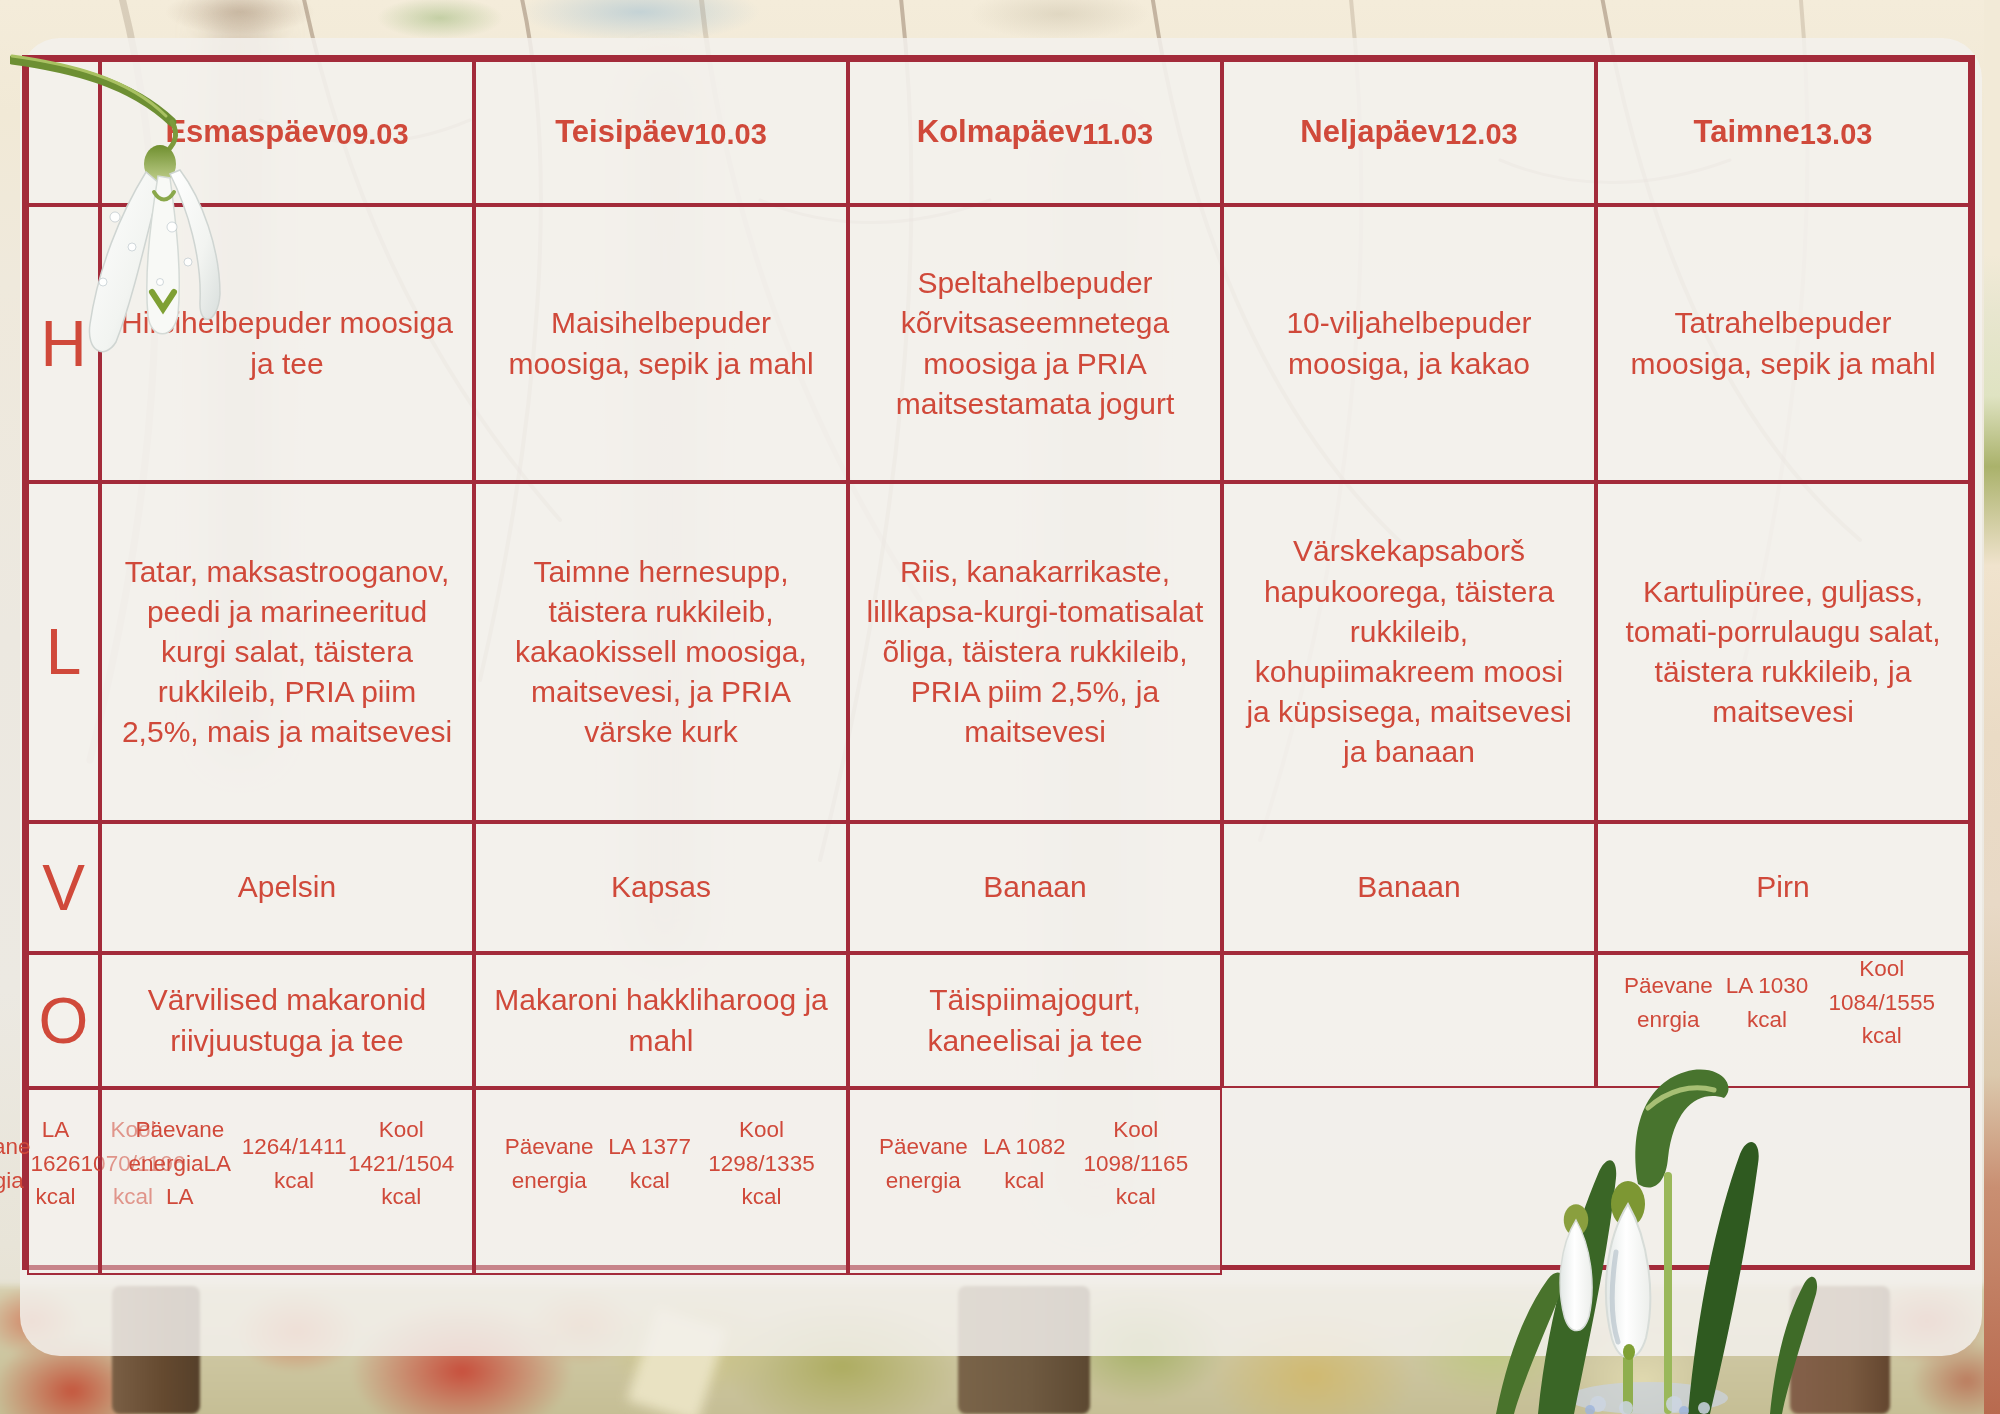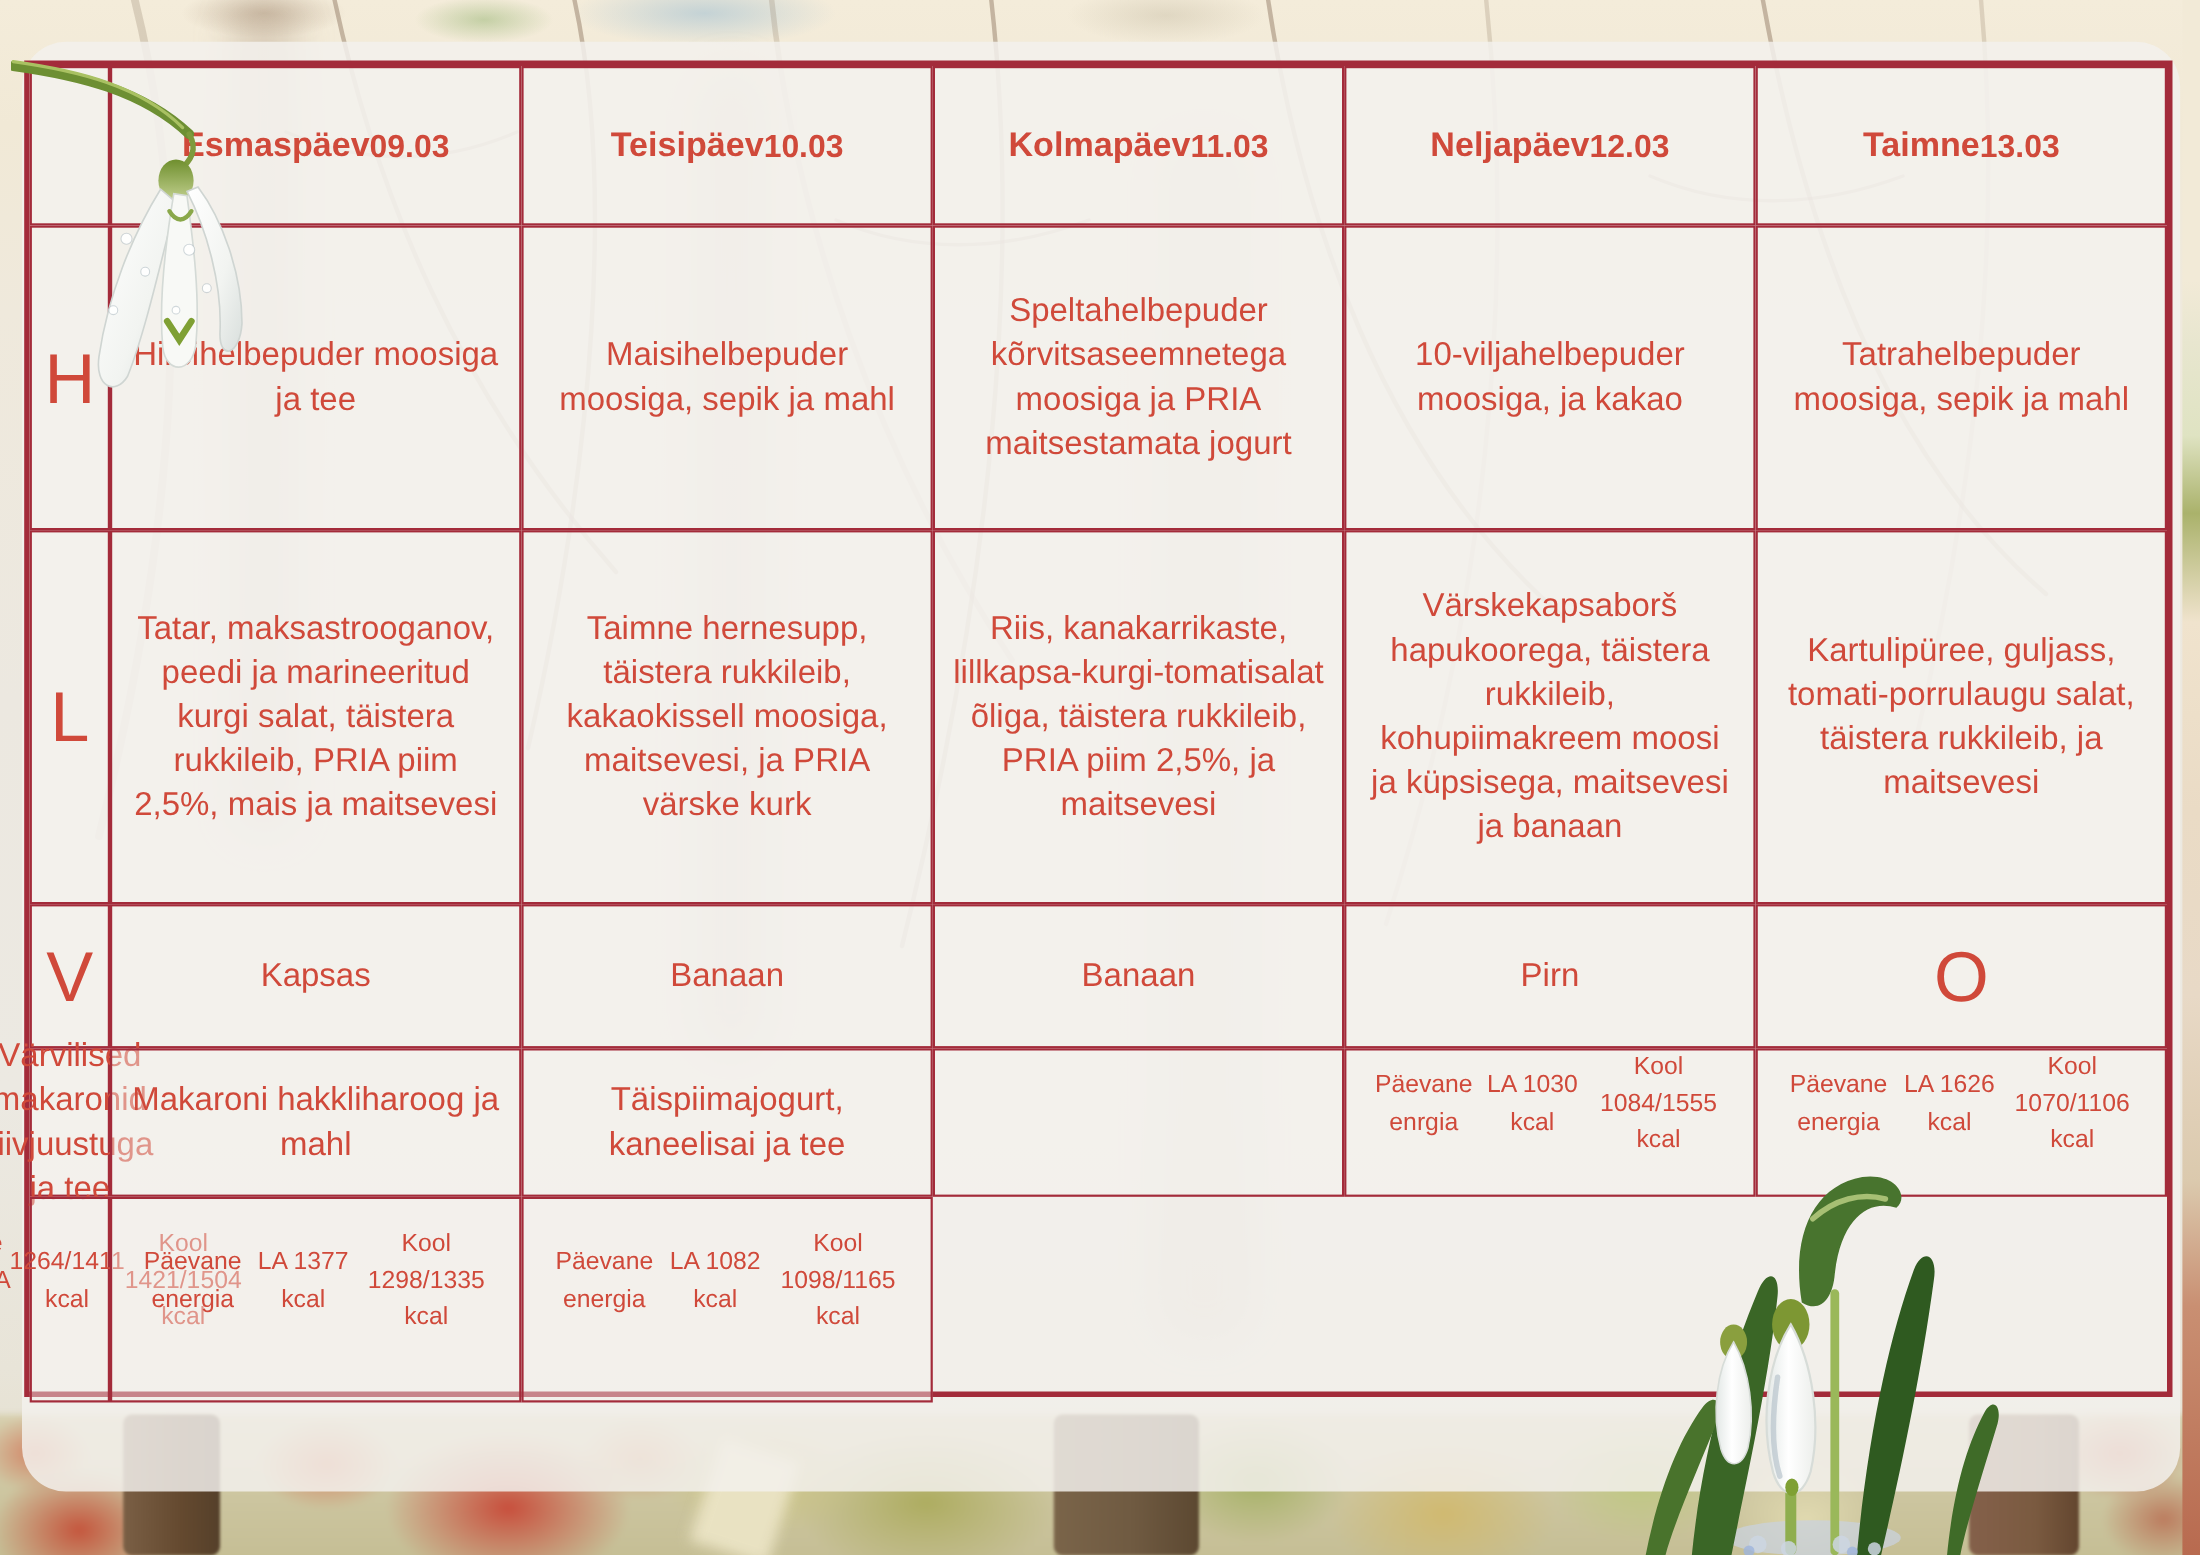--- a/index.html
+++ b/index.html
@@ -150,20 +150,21 @@
   <div class="cell menu-cell">Tatrahelbepuder moosiga, sepik ja mahl</div>
 
   <div class="cell label-cell">L</div>
   <div class="cell menu-cell">Tatar, maksastrooganov, peedi ja marineeritud kurgi salat, täistera rukkileib, PRIA piim 2,5%, mais ja maitsevesi</div>
   <div class="cell menu-cell">Taimne hernesupp, täistera rukkileib, kakaokissell moosiga, maitsevesi, ja PRIA värske kurk</div>
   <div class="cell menu-cell">Riis, kanakarrikaste, lillkapsa-kurgi-tomatisalat õliga, täistera rukkileib, PRIA piim 2,5%, ja maitsevesi</div>
   <div class="cell menu-cell">Värskekapsaborš hapukoorega, täistera rukkileib, kohupiimakreem moosi ja küpsisega, maitsevesi ja banaan</div>
   <div class="cell menu-cell">Kartulipüree, guljass, tomati-porrulaugu salat, täistera rukkileib, ja maitsevesi</div>
 
   <div class="cell label-cell">V</div>
+  <div class="cell menu-cell">Apelsin</div>
   <div class="cell menu-cell">Kapsas</div>
   <div class="cell menu-cell">Banaan</div>
   <div class="cell menu-cell">Banaan</div>
   <div class="cell menu-cell">Pirn</div>
 
   <div class="cell label-cell">O</div>
   <div class="cell menu-cell">Värvilised makaronid riivjuustuga ja tee</div>
   <div class="cell menu-cell">Makaroni hakkliharoog ja mahl</div>
   <div class="cell menu-cell">Täispiimajogurt, kaneelisai ja tee</div>
 

